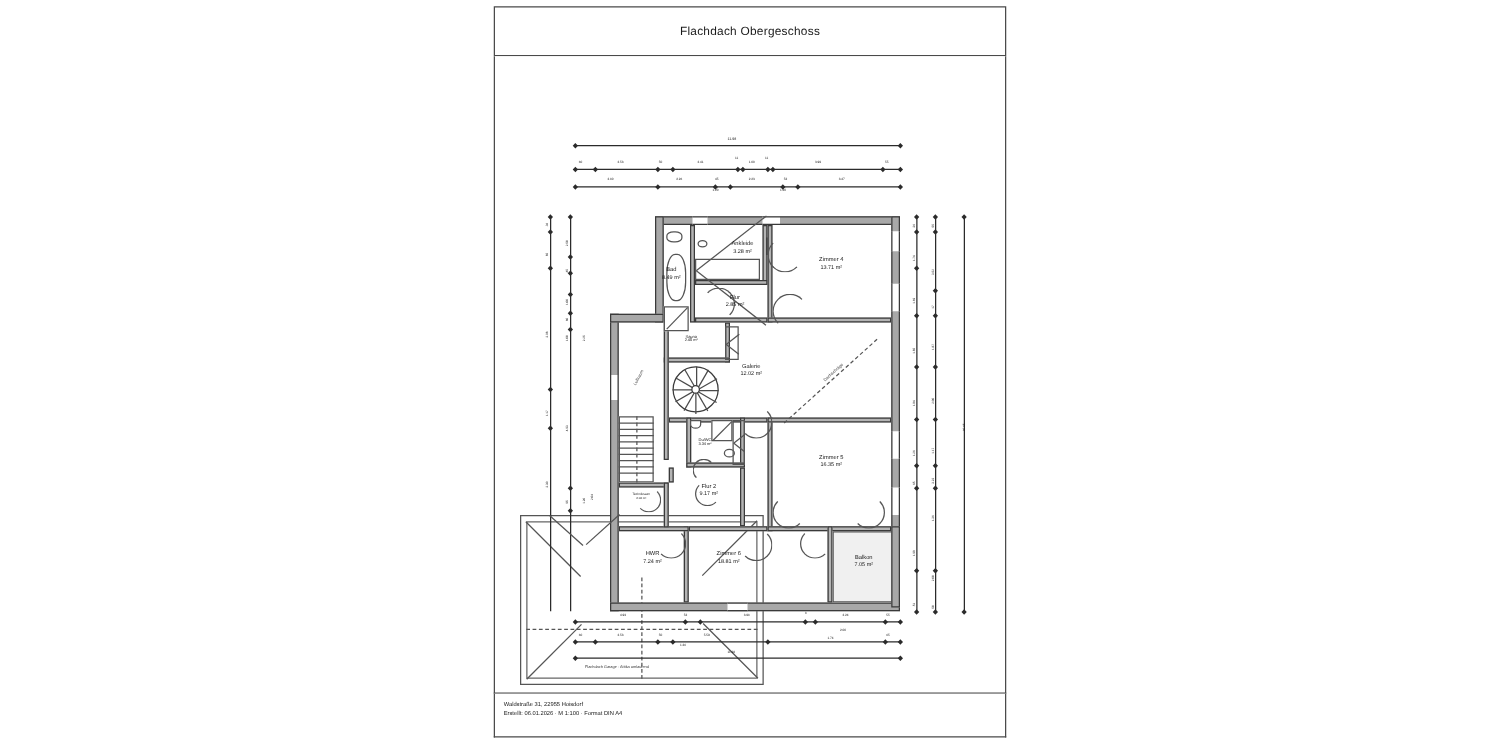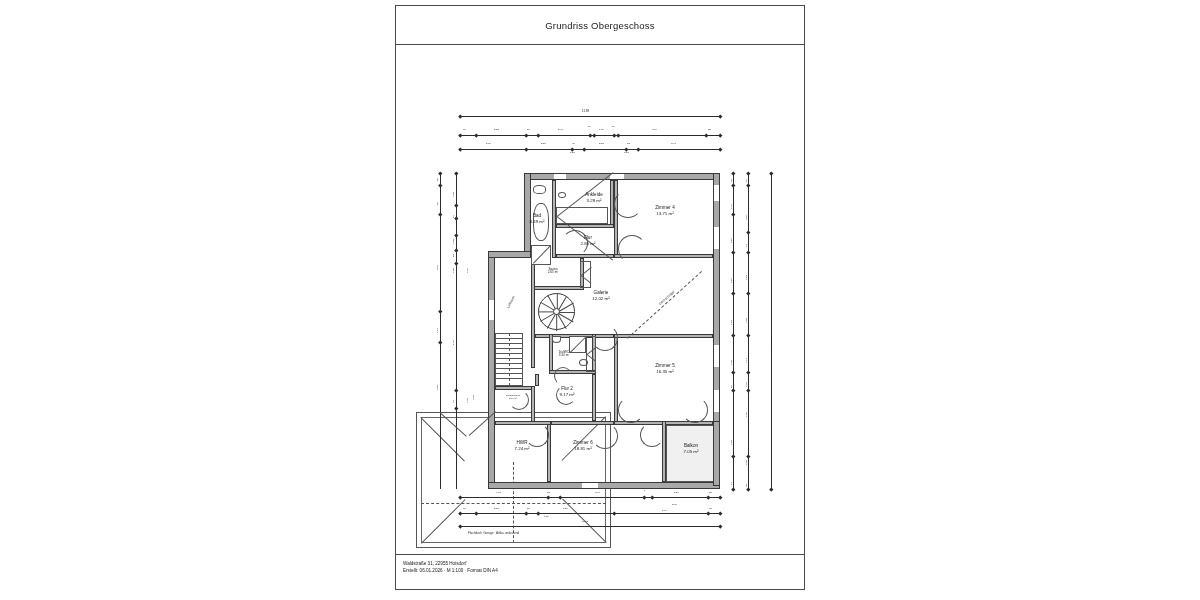--- a/index.html
+++ b/index.html
@@ -72,21 +72,21 @@
   .xbox:before,.xbox:after{content:"";position:absolute;left:0;top:50%;width:141%;height:.4px;background:#555;transform-origin:0 50%;}
   .xbox:before{transform:rotate(38deg);}
   .xbox:after{transform:rotate(-38deg);}
 </style>
 </head>
 <body>
 
 <div id="sheet">
 
   <div class="frame" id="title-block">
-    <span id="title-text">Grundriss Obergeschoss</span>
+    <span id="title-text">Flachdach Obergeschoss</span>
   </div>
 
   <div class="frame" id="drawing-area">
     <div id="plan">
 
       <div>
         <div class="dimline h" style="left:64px;top:71px;width:260px;"></div>
         <div class="tick" style="left:62.7px;top:69.7px;"></div>
         <div class="tick" style="left:322.7px;top:69.7px;"></div>
         <div class="dimtxt" style="left:186px;top:64px;">11.98</div>

